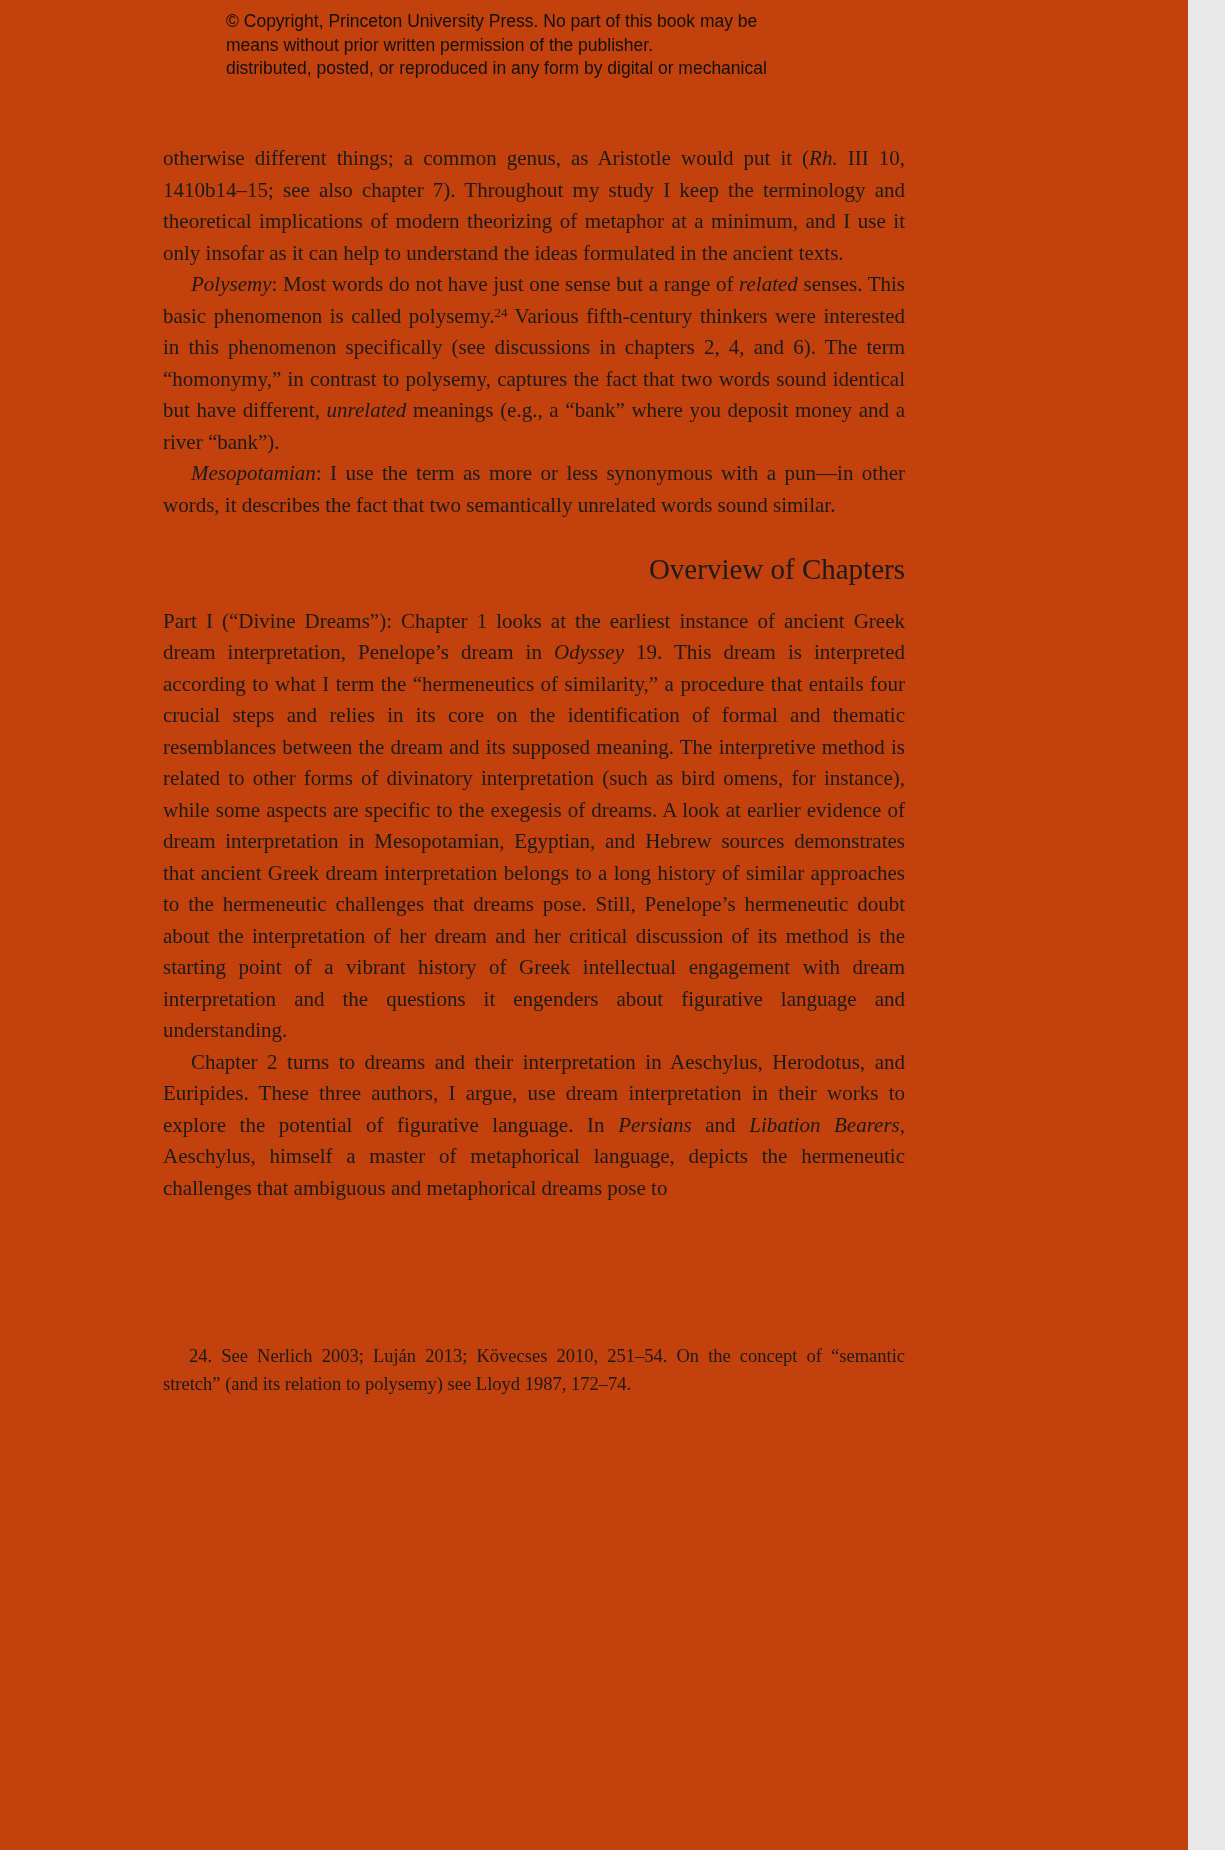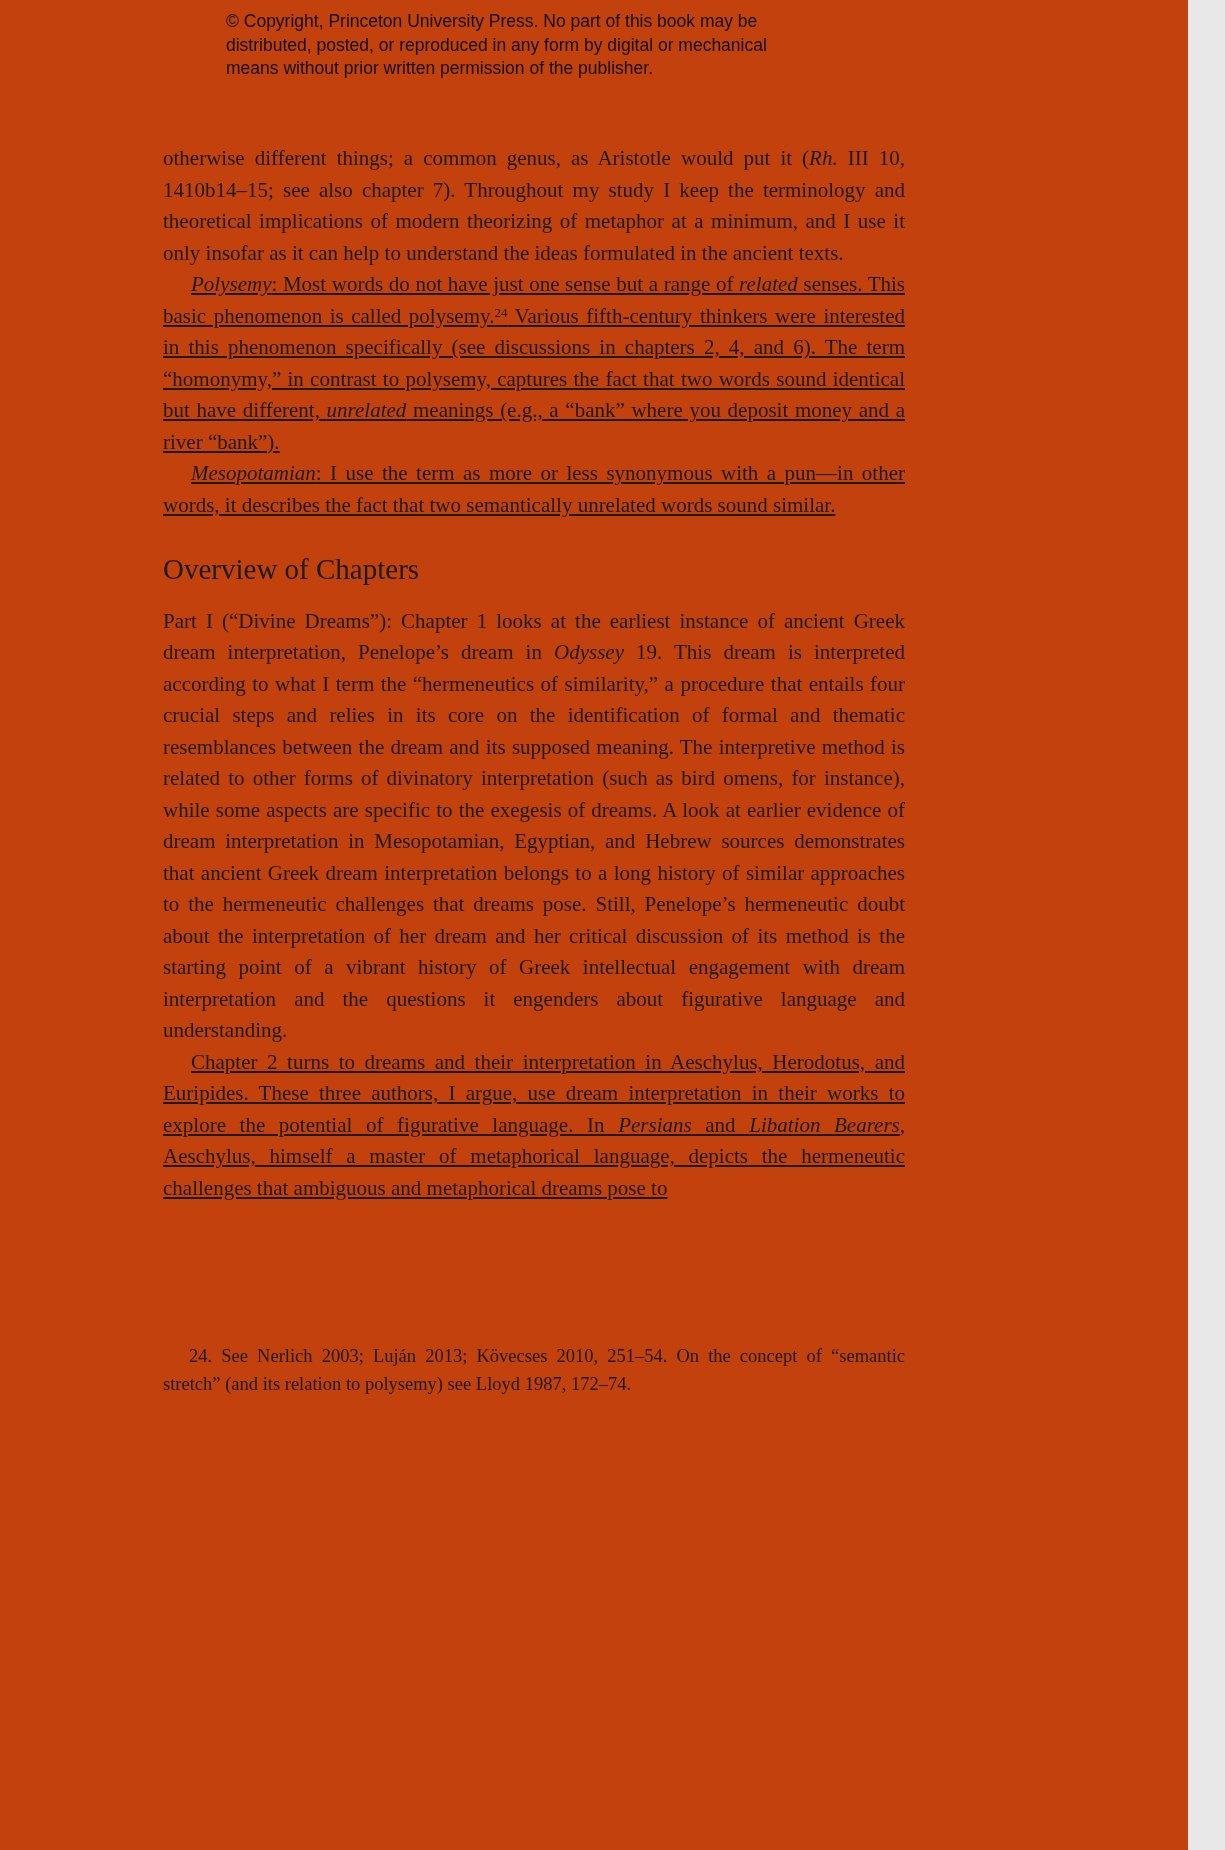--- a/index.html
+++ b/index.html
@@ -60,36 +60,35 @@
     font-size: 21px;
     line-height: 31.5px;
     text-align: justify;
     color: #1b1b1b;
   }
   .body-col p {
     margin: 0;
   }
   .body-col p.indent {
     text-indent: 28px;
-    text-decoration: underline;
   }
   .body-col em {
     font-style: italic;
   }
   .body-col sup {
     font-size: 0.62em;
     line-height: 0;
     position: relative;
     top: -0.45em;
     vertical-align: baseline;
   }
 
   .section-heading {
     margin: 31px 0 19px 0;
-    text-align: left;
+    text-align: right;
     font-family: "Liberation Serif", serif;
     font-size: 29px;
     font-weight: 400;
     line-height: 1.2;
     color: #1b1b1b;
   }
 
   
   .footnote {
     position: absolute;
@@ -116,22 +115,22 @@
     color: #111;
   }
 </style>
 </head>
 <body>
 
 <div class="page">
 
   <div class="copyright">
     <div>© Copyright, Princeton University Press. No part of this book may be</div>
+    <div>means without prior written permission of the publisher.</div>
     <div>distributed, posted, or reproduced in any form by digital or mechanical</div>
-    <div>means without prior written permission of the publisher.</div>
   </div>
 
 
   <div class="body-col">
     <p>otherwise different things; a common genus, as Aristotle would put it (<em>Rh.</em> III 10, 1410b14–15; see also chapter 7). Throughout my study I keep the terminology and theoretical implications of modern theorizing of metaphor at a minimum, and I use it only insofar as it can help to understand the ideas formulated in the ancient texts.</p>
     <p class="indent"><em>Polysemy</em>: Most words do not have just one sense but a range of <em>related</em> senses. This basic phenomenon is called polysemy.<sup>24</sup> Various fifth-century thinkers were interested in this phenomenon specifically (see discussions in chapters 2, 4, and 6). The term “homonymy,” in contrast to polysemy, captures the fact that two words sound identical but have different, <em>unrelated</em> meanings (e.g., a “bank” where you deposit money and a river “bank”).</p>
     <p class="indent"><em>Mesopotamian</em>: I use the term as more or less synonymous with a pun—in other words, it describes the fact that two semantically unrelated words sound similar.</p>
 
     <h2 class="section-heading">Overview of Chapters</h2>
 

